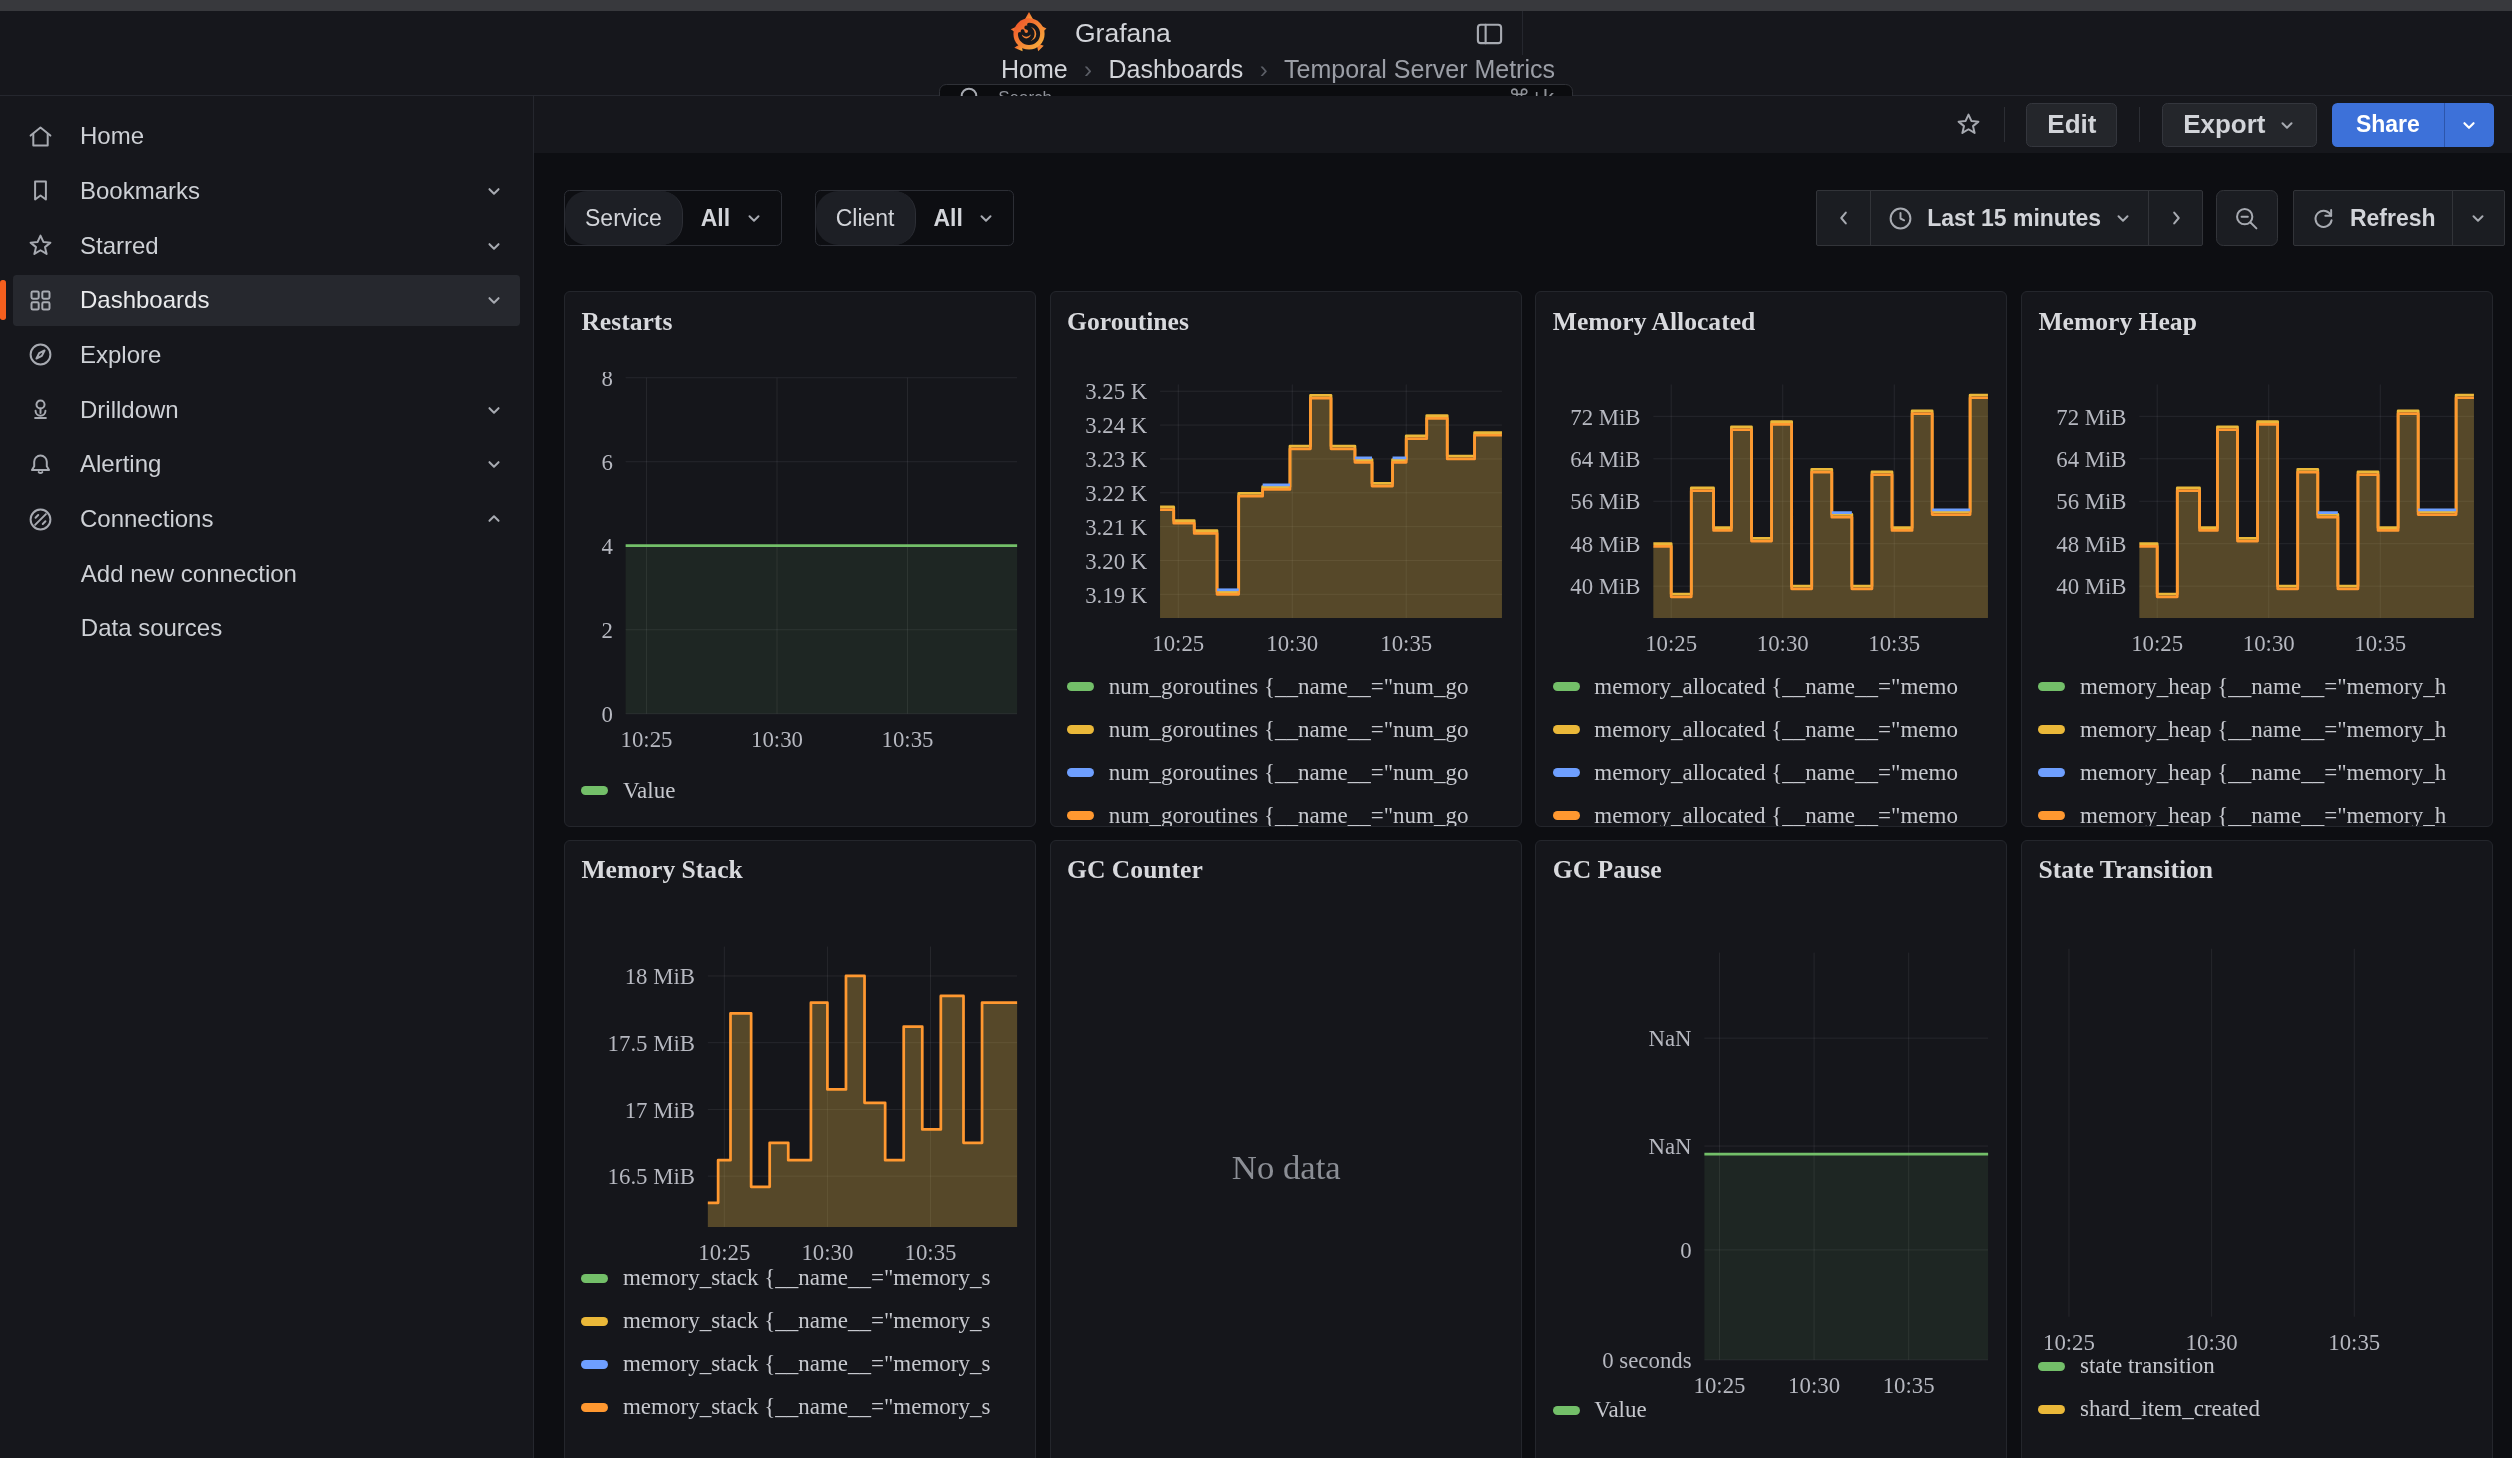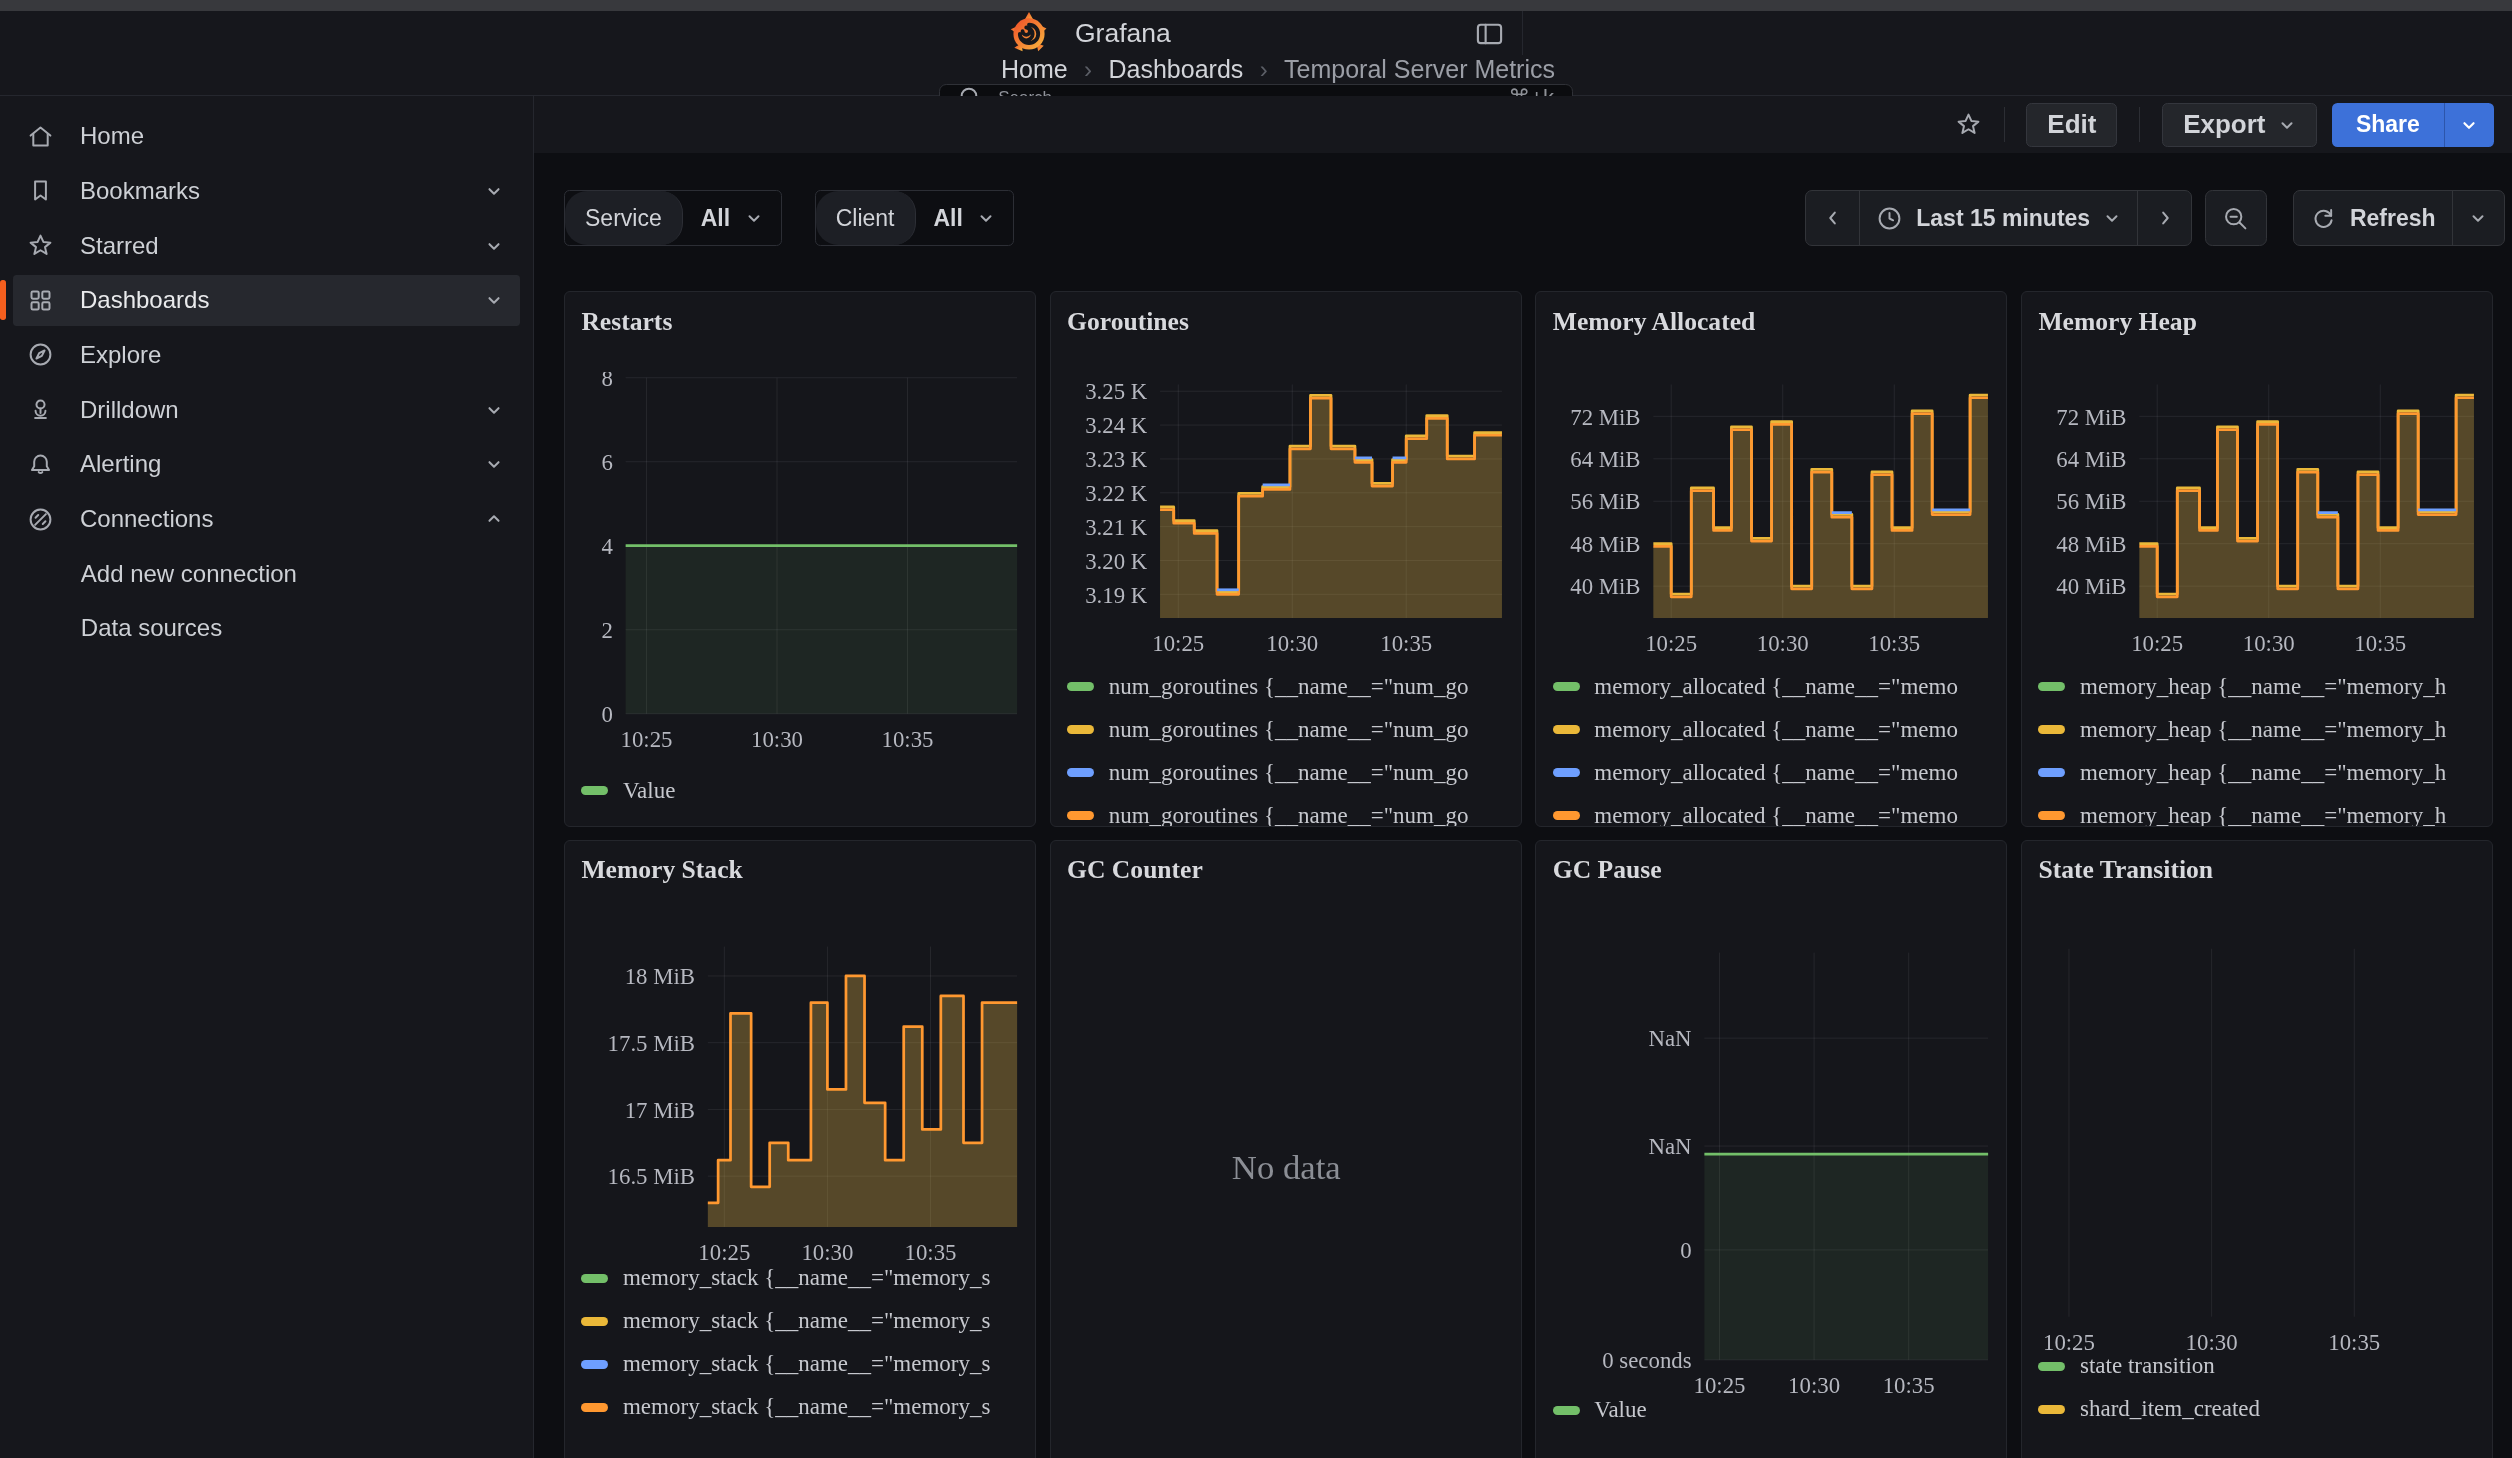--- a/index.html
+++ b/index.html
@@ -46,21 +46,21 @@
   .sharemain{background:#3d71d9;color:#fff;display:flex;align-items:center;padding:0 24px;font-size:23px;font-weight:700;}
   .sharechev{background:#3d71d9;border-left:0.9px solid #2c55ab;display:flex;align-items:center;padding:0 14.6px;}
   .sharechev svg,.sharemain svg{stroke:#fff;}
   
   .dash{position:absolute;left:534px;top:153px;width:1978px;height:1305px;background:var(--canvas);}
   .filters{position:absolute;left:30px;top:37px;display:flex;gap:33px;}
   .pill{display:flex;height:56px;border:0.9px solid #2c2e35;border-radius:5.5px;overflow:hidden;font-size:23px;}
   .pill .plabel{background:#1d1f25;display:flex;align-items:center;padding:0 20px;border-right:0.9px solid #2c2e35;color:var(--text);border-radius:22px;}
   .pill .pval{display:flex;align-items:center;padding:0 18px;gap:14.6px;color:var(--text);font-weight:700;}
   .timebar{position:absolute;right:7.3px;top:37px;display:flex;align-items:center;gap:12.8px;height:56px;}
-  .tgroup{display:flex;height:56px;border:0.9px solid #323439;border-radius:7px;background:#1b1d22;overflow:hidden;align-items:stretch;}
+  .tgroup{display:flex;height:56px;border:0.9px solid #323439;border-radius:2px;background:#1b1d22;overflow:hidden;align-items:stretch;}
   .tseg{display:flex;align-items:center;padding:0 16.4px;border-right:0.9px solid #323439;font-size:23px;font-weight:700;gap:12.8px;color:var(--text);}
   .tseg:last-child{border-right:none;}
   .zoombtn{width:62px;height:56px;border:0.9px solid #323439;border-radius:7.3px;background:#1b1d22;display:flex;align-items:center;justify-content:center;}
   
   .grid{position:absolute;left:30px;top:138px;width:1929px;display:grid;grid-template-columns:repeat(4,1fr);grid-template-rows:536px 681px;gap:12.8px 13.7px;}
   .panel{position:relative;background:var(--panel);border:0.9px solid #24262c;border-radius:6px;overflow:hidden;font-family:Liberation Serif, serif;}
   .ptitle{position:absolute;left:16.4px;top:14.6px;font-size:25.6px;font-weight:700;color:#d8d9dd;}
   .chart{position:absolute;left:14.6px;right:12.8px;}
   .legend{position:absolute;left:16.4px;right:9px;}
   .lrow{display:flex;align-items:center;height:43px;overflow:hidden;white-space:nowrap;}
@@ -374,21 +374,21 @@
       </div>
       <span class="zoombtn">
         <span class="icon">
             <svg width="27" height="27" viewBox="0 0 30 30">
               <circle cx="13" cy="13" r="8.5"></circle>
               <line x1="19.5" y1="19.5" x2="26" y2="26"></line>
               <line x1="9.5" y1="13" x2="16.5" y2="13"></line>
             </svg>
           </span>
       </span>
-      <div class="tgroup" style="margin-left:13px;">
+      <div class="tgroup" style="margin-left:2px;">
         <span class="tseg">
           <span class="icon">
               <svg width="27" height="27" viewBox="0 0 30 30">
                 <path d="M23.5 12 a9 9 0 1 0 .5 5"></path>
                 <polyline points="23.5,5.5 23.5,12 17,12"></polyline>
               </svg>
             </span>
           <span>Refresh</span>
         </span>
         <span class="tseg">

